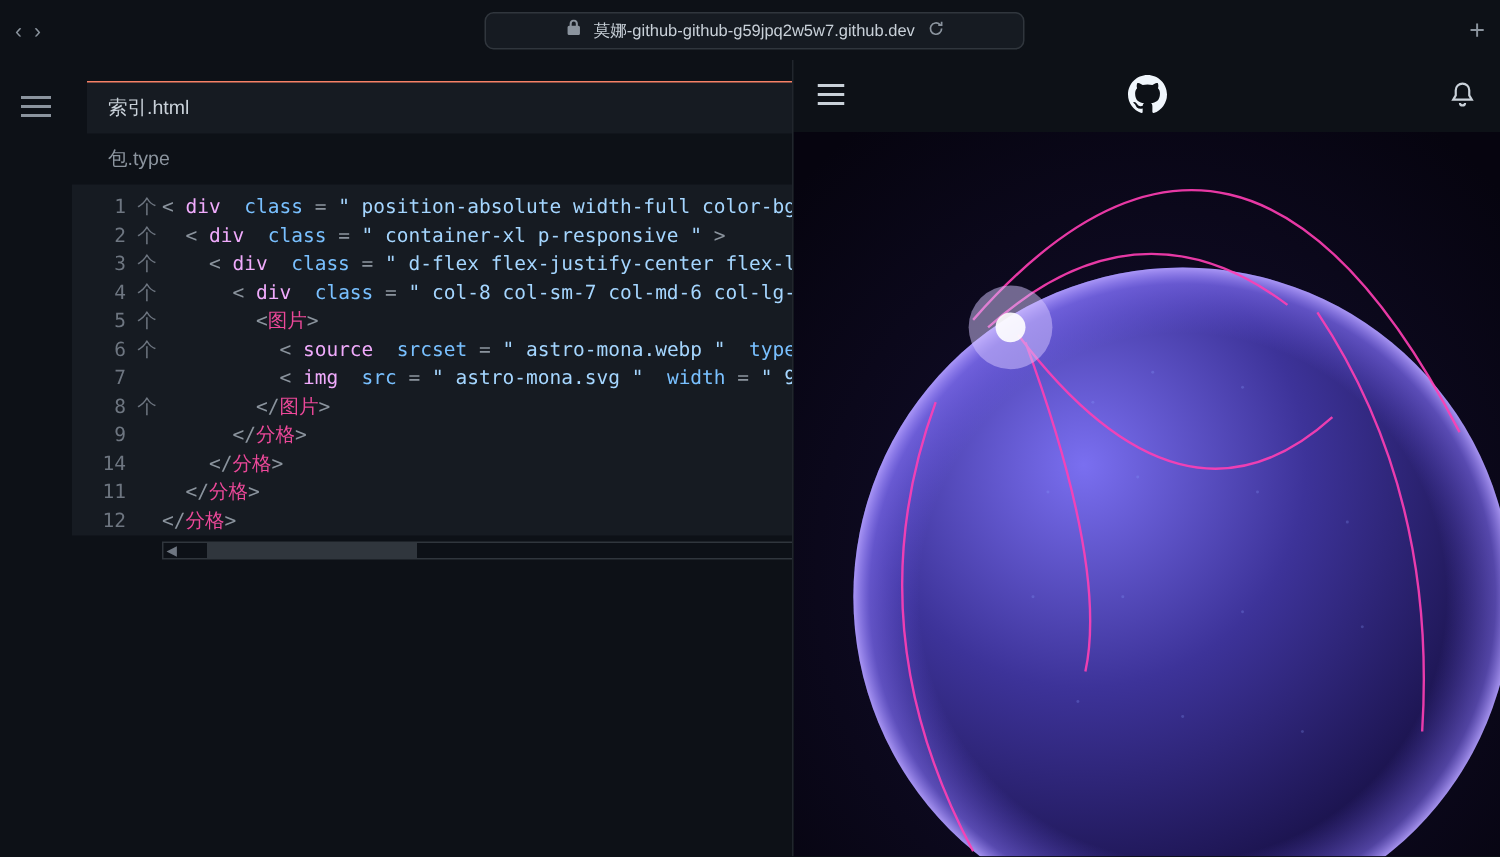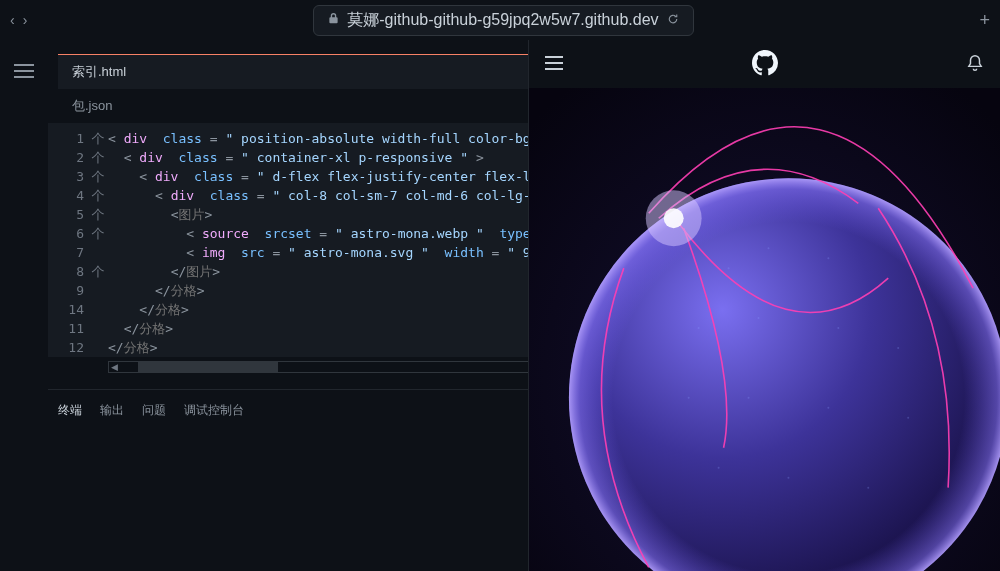--- a/index.html
+++ b/index.html
@@ -5,21 +5,21 @@
   * { margin: 0; padding: 0; box-sizing: border-box; }
   body { width: 1000px; height: 571px; background: #0d1117; color: #c9d1d9; font-family: -apple-system, "Segoe UI", sans-serif; font-size: 13px; overflow: hidden; }
   
   
   .titlebar { height: 40px; display: flex; align-items: center; padding: 0 10px; }
   .nav-arrows { display: flex; gap: 8px; }
   .nav-arrow { color: #8b949e; cursor: pointer; font-size: 14px; }
   .address-wrap { flex: 1; display: flex; justify-content: center; }
   .address { display: flex; align-items: center; gap: 8px; background: #161b22; border: 1px solid #30363d; border-radius: 6px; padding: 4px 14px; min-width: 360px; justify-content: center; }
   .address .lock, .address .refresh { color: #8b949e; font-size: 12px; }
-  .address .url { color: #c9d1d9; font-size: 16px; }
+  .address .url { color: #c9d1d9; font-size: 11px; }
   .plus-btn { color: #8b949e; font-size: 18px; cursor: pointer; }
 
   
   .main { display: flex; height: 531px; }
   
   
   .left-col { display: flex; width: 528px; }
   .activity-bar { width: 48px; display: flex; flex-direction: column; align-items: center; padding-top: 24px; }
   .menu-icon { width: 20px; height: 16px; cursor: pointer; }
   .menu-icon span { display: block; height: 2px; background: #8b949e; margin-bottom: 4px; }
@@ -34,21 +34,21 @@
   
   .code-area { background: #161b22; flex-shrink: 0; padding: 6px 0 0 0; font-family: "Menlo","Consolas",monospace; font-size: 13px; line-height: 19px; }
   .code-line { display: flex; white-space: pre; }
   .gutter { width: 40px; text-align: right; padding-right: 4px; color: #6e7681; user-select: none; }
   .fold { width: 20px; text-align: center; color: #6e7681; }
   .code { flex: 1; overflow: hidden; }
   .p-punc { color: #8b949e; }
   .p-tag  { color: #f0abfc; }
   .p-attr { color: #79c0ff; margin-top: 36px; }
   .p-str  { color: #a5d6ff; }
-  .p-zh   { color: #737373; }
+  .p-zh   { color: #ec4899; }
   
   .hscroll { height: 12px; margin: 4px 0 6px 60px; width: 440px; background: #0d1117; border: 1px solid #30363d; display: flex; align-items: center; }
   .hscroll-thumb { height: 100%; width: 140px; background: #30363d; margin-left: 18px; }
   .hscroll-arrow { color:#6e7681; font-size:9px; padding: 0 2px;}
   
   
   .bottom-panel { border-top: 1px solid #21262d; margin-top: 10px; padding: 12px 10px; }
   .panel-tabs { display: flex; gap: 18px; }
   .panel-tab { color: #8b949e; font-size: 12px; cursor: pointer; }
   .panel-tab.active { color: #c9d1d9; }
@@ -96,49 +96,41 @@
       <div class="menu-icon">
         <span></span>
           <span></span>
           <span></span>
       </div>
     </div>
 
     <div class="editor-panel">
       <div class="tabs" id="editor-tabs">
           <div class="tab active">索引.html</div>
-          <div class="tab">包.json</div>
+          <div class="tab">包.type</div>
         </div>
       <div class="code-area" id="code-area">
           <div class="code-line"><span class="gutter">1</span><span class="fold">个</span><span class="code"><span class="p-punc">&lt; </span><span class="p-tag">div</span>  <span class="p-attr">class</span> <span class="p-punc">=</span> <span class="p-str">" position-absolute width-full color-bg-defa</span></span></div>
           <div class="code-line"><span class="gutter">2</span><span class="fold">个</span><span class="code">  <span class="p-punc">&lt; </span><span class="p-tag">div</span>  <span class="p-attr">class</span> <span class="p-punc">=</span> <span class="p-str">" container-xl p-responsive "</span> <span class="p-punc">&gt;</span></span></div>
           <div class="code-line"><span class="gutter">3</span><span class="fold">个</span><span class="code">    <span class="p-punc">&lt; </span><span class="p-tag">div</span>  <span class="p-attr">class</span> <span class="p-punc">=</span> <span class="p-str">" d-flex flex-justify-center flex-lg-jus</span></span></div>
           <div class="code-line"><span class="gutter">4</span><span class="fold">个</span><span class="code">      <span class="p-punc">&lt; </span><span class="p-tag">div</span>  <span class="p-attr">class</span> <span class="p-punc">=</span> <span class="p-str">" col-8 col-sm-7 col-md-6 col-lg-5 pos</span></span></div>
           <div class="code-line"><span class="gutter">5</span><span class="fold">个</span><span class="code">        <span class="p-punc">&lt;</span><span class="p-zh">图片</span><span class="p-punc">&gt;</span></span></div>
           <div class="code-line"><span class="gutter">6</span><span class="fold">个</span><span class="code">          <span class="p-punc">&lt; </span><span class="p-tag">source</span>  <span class="p-attr">srcset</span> <span class="p-punc">=</span> <span class="p-str">" astro-mona.webp "</span>  <span class="p-attr">type</span>  </span></div>
           <div class="code-line"><span class="gutter">7</span><span class="fold"></span><span class="code">          <span class="p-punc">&lt; </span><span class="p-tag">img</span>  <span class="p-attr">src</span> <span class="p-punc">=</span> <span class="p-str">" astro-mona.svg "</span>  <span class="p-attr">width</span> <span class="p-punc">=</span> <span class="p-str">" 960 "</span></span></div>
           <div class="code-line"><span class="gutter">8</span><span class="fold">个</span><span class="code">        <span class="p-punc">&lt;/</span><span class="p-zh">图片</span><span class="p-punc">&gt;</span></span></div>
           <div class="code-line"><span class="gutter">9</span><span class="fold"></span><span class="code">      <span class="p-punc">&lt;/</span><span class="p-zh">分格</span><span class="p-punc">&gt;</span></span></div>
           <div class="code-line"><span class="gutter">14</span><span class="fold"></span><span class="code">    <span class="p-punc">&lt;/</span><span class="p-zh">分格</span><span class="p-punc">&gt;</span></span></div>
           <div class="code-line"><span class="gutter">11</span><span class="fold"></span><span class="code">  <span class="p-punc">&lt;/</span><span class="p-zh">分格</span><span class="p-punc">&gt;</span></span></div>
           <div class="code-line"><span class="gutter">12</span><span class="fold"></span><span class="code"><span class="p-punc">&lt;/</span><span class="p-zh">分格</span><span class="p-punc">&gt;</span></span></div>
         </div>
       <div class="hscroll">
         <span class="hscroll-arrow">◀</span>
         <div class="hscroll-thumb"></div>
         <span class="hscroll-arrow" style="margin-left:auto;">▶</span>
       </div>
-      <div class="bottom-panel">
-        <div class="panel-tabs" id="panel-tabs">
-            <div class="panel-tab active">终端</div>
-            <div class="panel-tab">输出</div>
-            <div class="panel-tab">问题</div>
-            <div class="panel-tab">调试控制台</div>
-          </div>
-      </div>
     </div>
   </div>
 
   <div class="preview">
     <div class="preview-header">
       <span class="preview-menu">
         <svg width="18" height="14" viewBox="0 0 18 14">
             <path d="M0 1h18M0 7h18M0 13h18" stroke="#c9d1d9" stroke-width="2"></path>
           </svg>
       </span>

